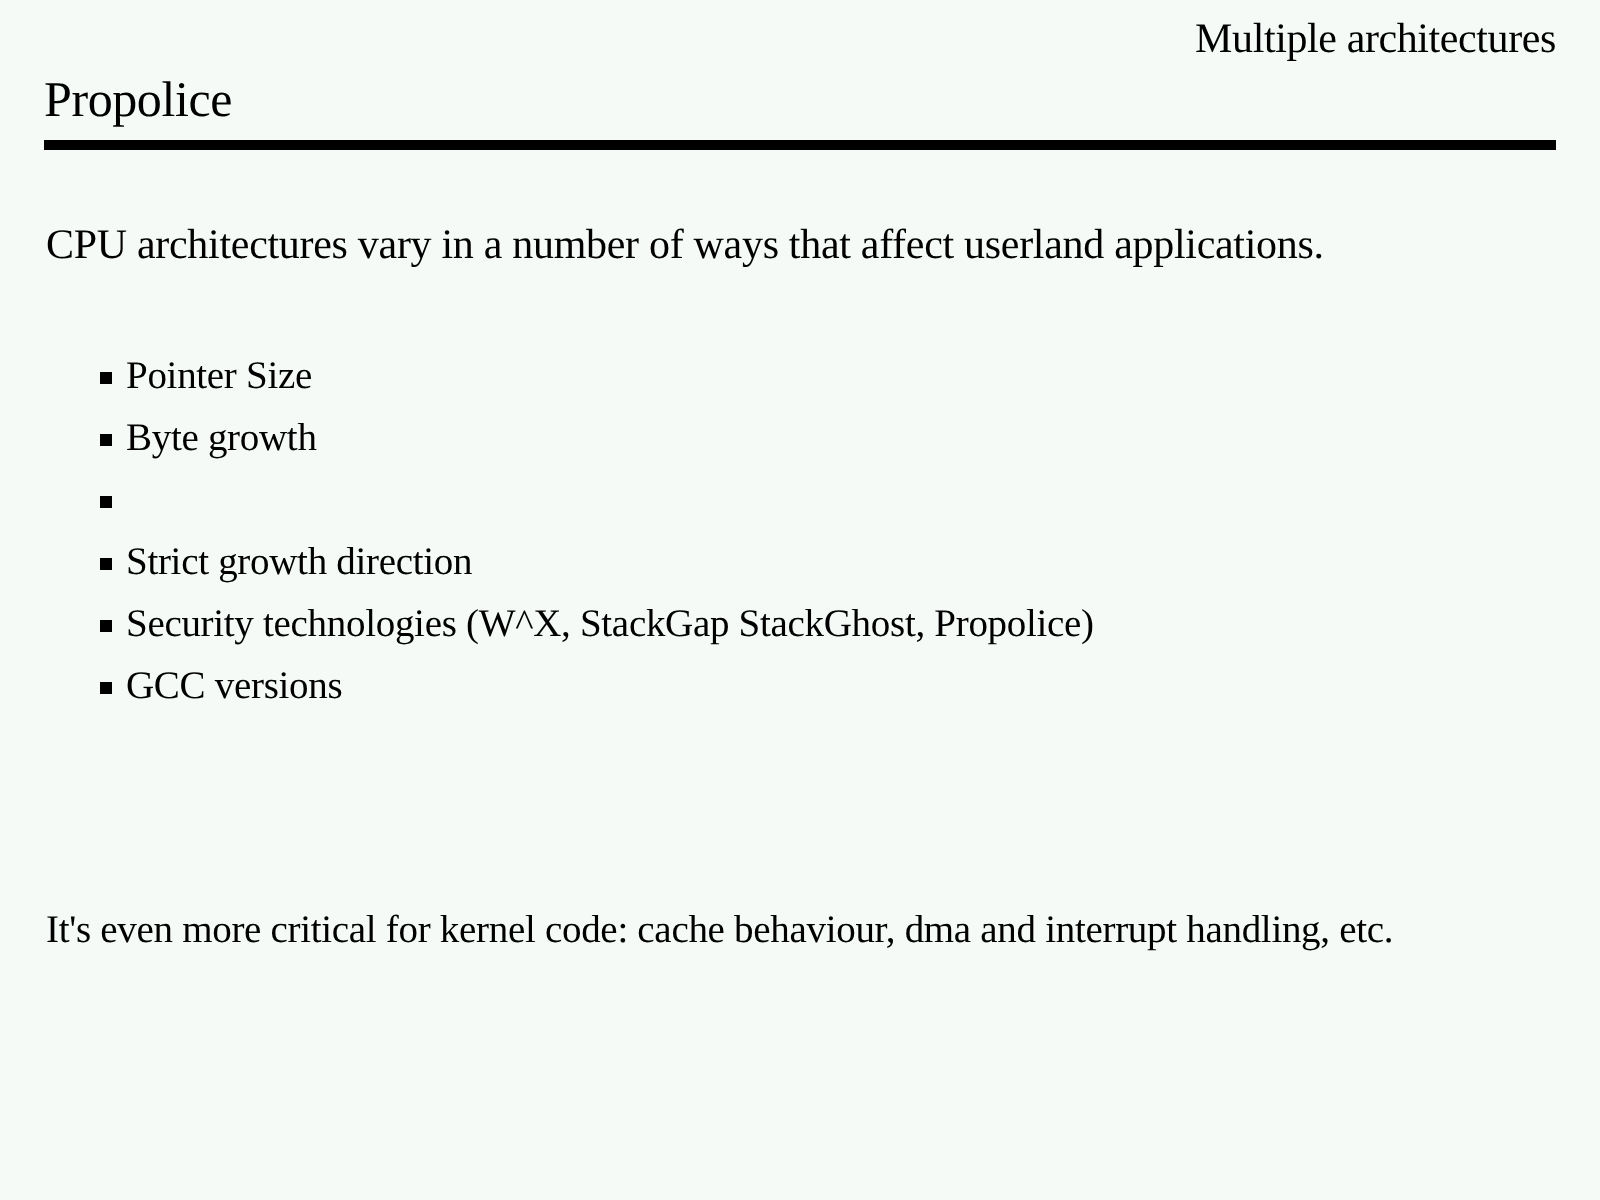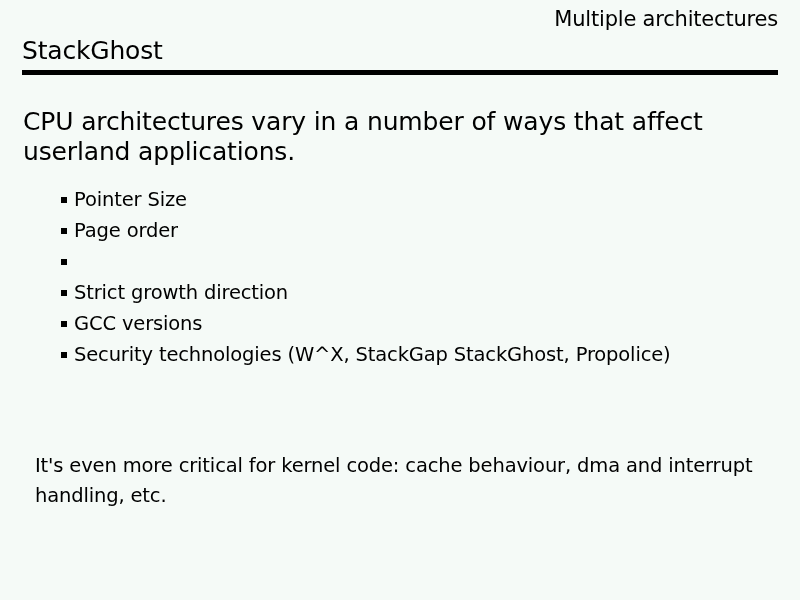--- a/index.html
+++ b/index.html
@@ -13,20 +13,21 @@
     background: #f5faf7;
     font-family: "DejaVu Sans", sans-serif;
     color: #000000;
     -webkit-font-smoothing: none;
   }
   .slide {
     position: relative;
     width: 768px;
     height: 600px;
     box-sizing: border-box;
+    font-family: Liberation Serif, serif;
   }
 
   
   .slide-header {
     position: absolute;
     left: 0;
     top: 0;
     width: 800px;
     height: 76px;
   }
@@ -62,30 +63,30 @@
     position: absolute;
     left: 0;
     top: 76px;
     width: 800px;
   }
   .intro-para {
     position: absolute;
     left: 23px;
     top: 31px;
     width: 700px;
-    font-size: 25px;
+    font-size: 21px;
     line-height: 30px;
     letter-spacing: -0.15px;
   }
   .bullet-list {
     position: absolute;
     left: 23px;
     top: 93px;
     width: 740px;
-    margin: 15px;
+    margin: 4px;
     padding: 0;
     list-style: none;
   }
   .bullet-item {
     position: relative;
     height: 31px;
     padding-left: 36px;
     font-size: 19.5px;
     line-height: 31px;
     letter-spacing: -0.15px;
@@ -100,60 +101,59 @@
     background: #000000;
   }
   .closing-para {
     position: absolute;
     left: 23px;
     top: 375px;
     width: 750px;
     font-size: 19.5px;
     line-height: 30px;
     letter-spacing: -0.15px;
-    margin-left: 12px;
   }
 </style>
 </head>
 <body>
 
 <div class="slide">
 
   <div class="slide-header">
     <div class="header-topic">Multiple architectures</div>
-    <div class="slide-title">StackGhost</div>
+    <div class="slide-title">Propolice</div>
     <div class="title-rule"></div>
   </div>
 
   <div class="slide-body">
 
     <div class="intro-para">CPU architectures vary in a number of ways that affect userland applications.</div>
 
     <ul class="bullet-list">
       <li class="bullet-item">
         <span class="bullet-marker"></span>
         <span>Pointer Size</span>
       </li>
       <li class="bullet-item">
         <span class="bullet-marker"></span>
-        <span>Page order</span>
+        <span>Byte growth</span>
       </li>
       <li class="bullet-item">
         <span class="bullet-marker"></span>
       </li>
       <li class="bullet-item">
         <span class="bullet-marker"></span>
         <span>Strict growth direction</span>
       </li>
       <li class="bullet-item">
         <span class="bullet-marker"></span>
-        <span>GCC versions</span>
+        <span>Security technologies (W^X, StackGap StackGhost, Propolice)</span>
       </li>
       <li class="bullet-item">
         <span class="bullet-marker"></span>
-        <span>Security technologies (W^X, StackGap StackGhost, Propolice)</span>
+        <span>GCC versions</span>
       </li>
     </ul>
 
     <div class="closing-para">It's even more critical for kernel code: cache behaviour, dma and interrupt handling, etc.</div>
 
   </div>
 </div>
 
 </body></html>

